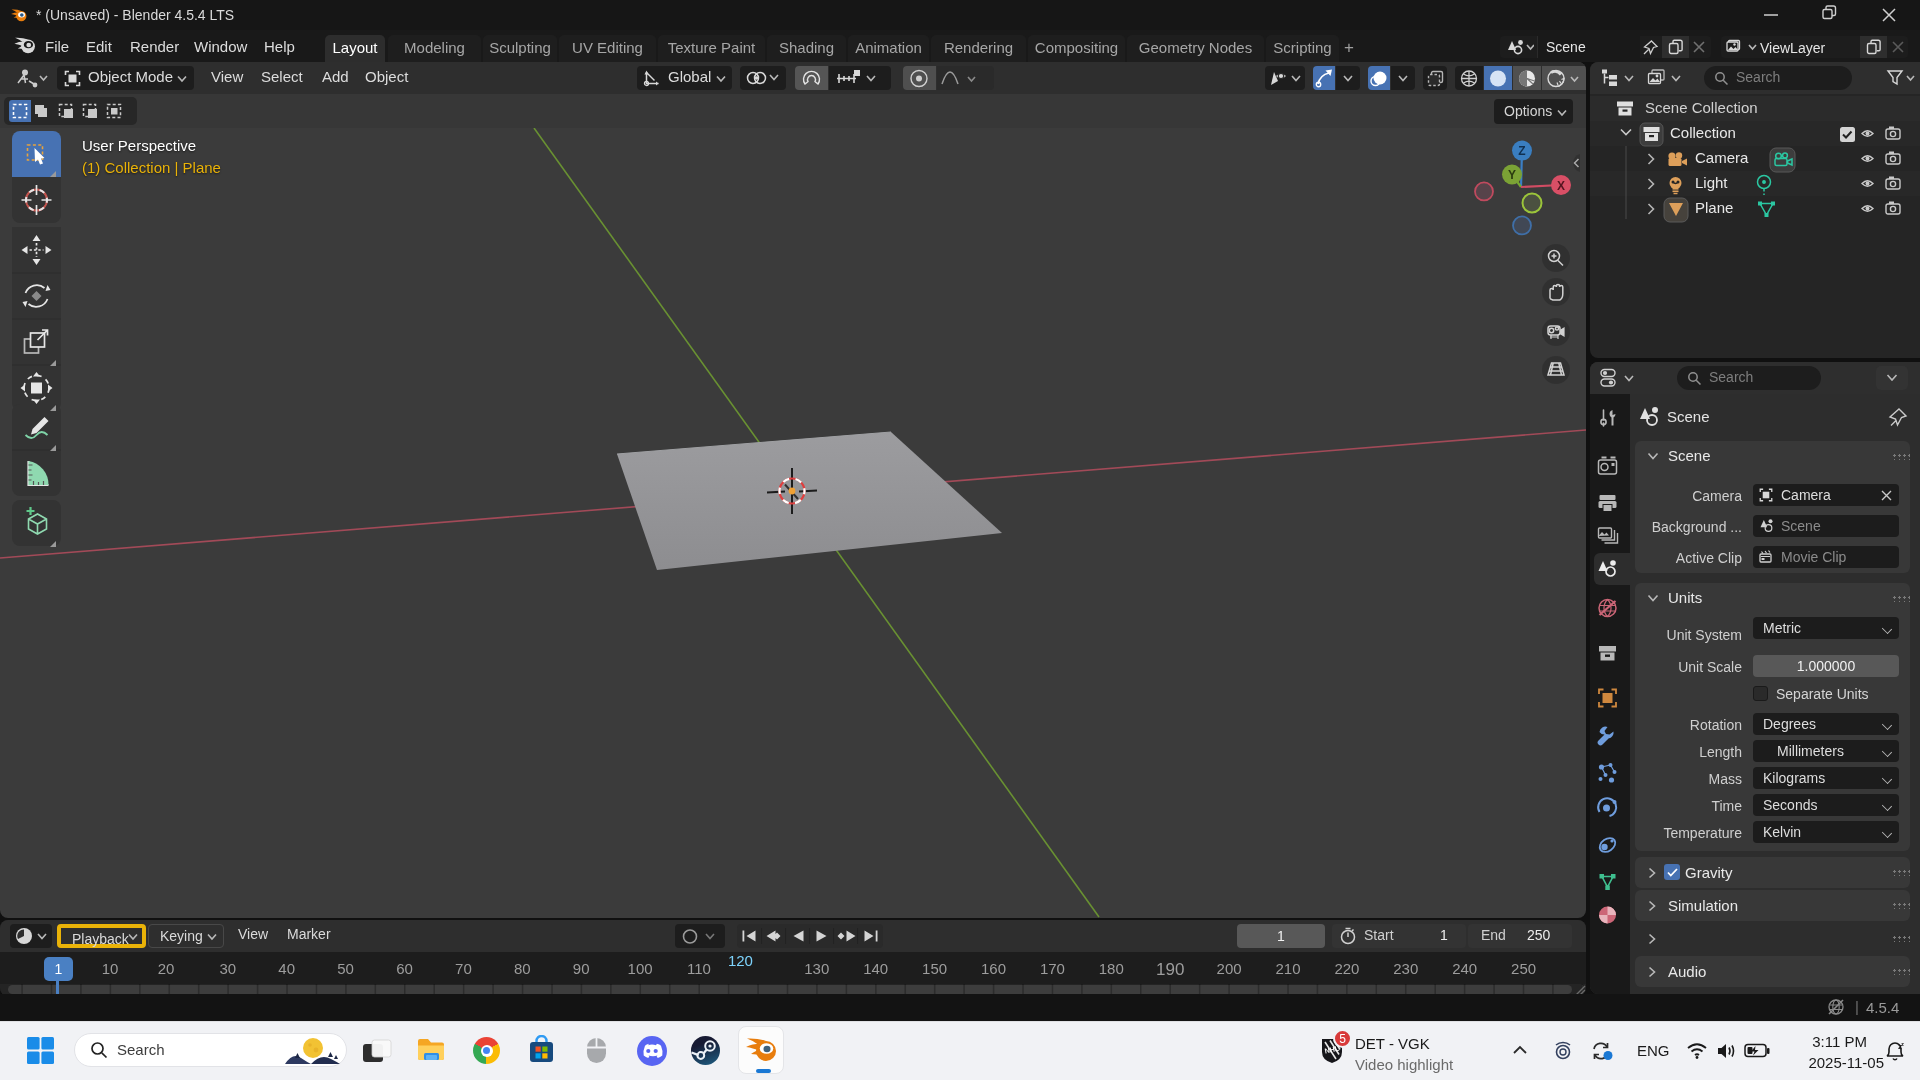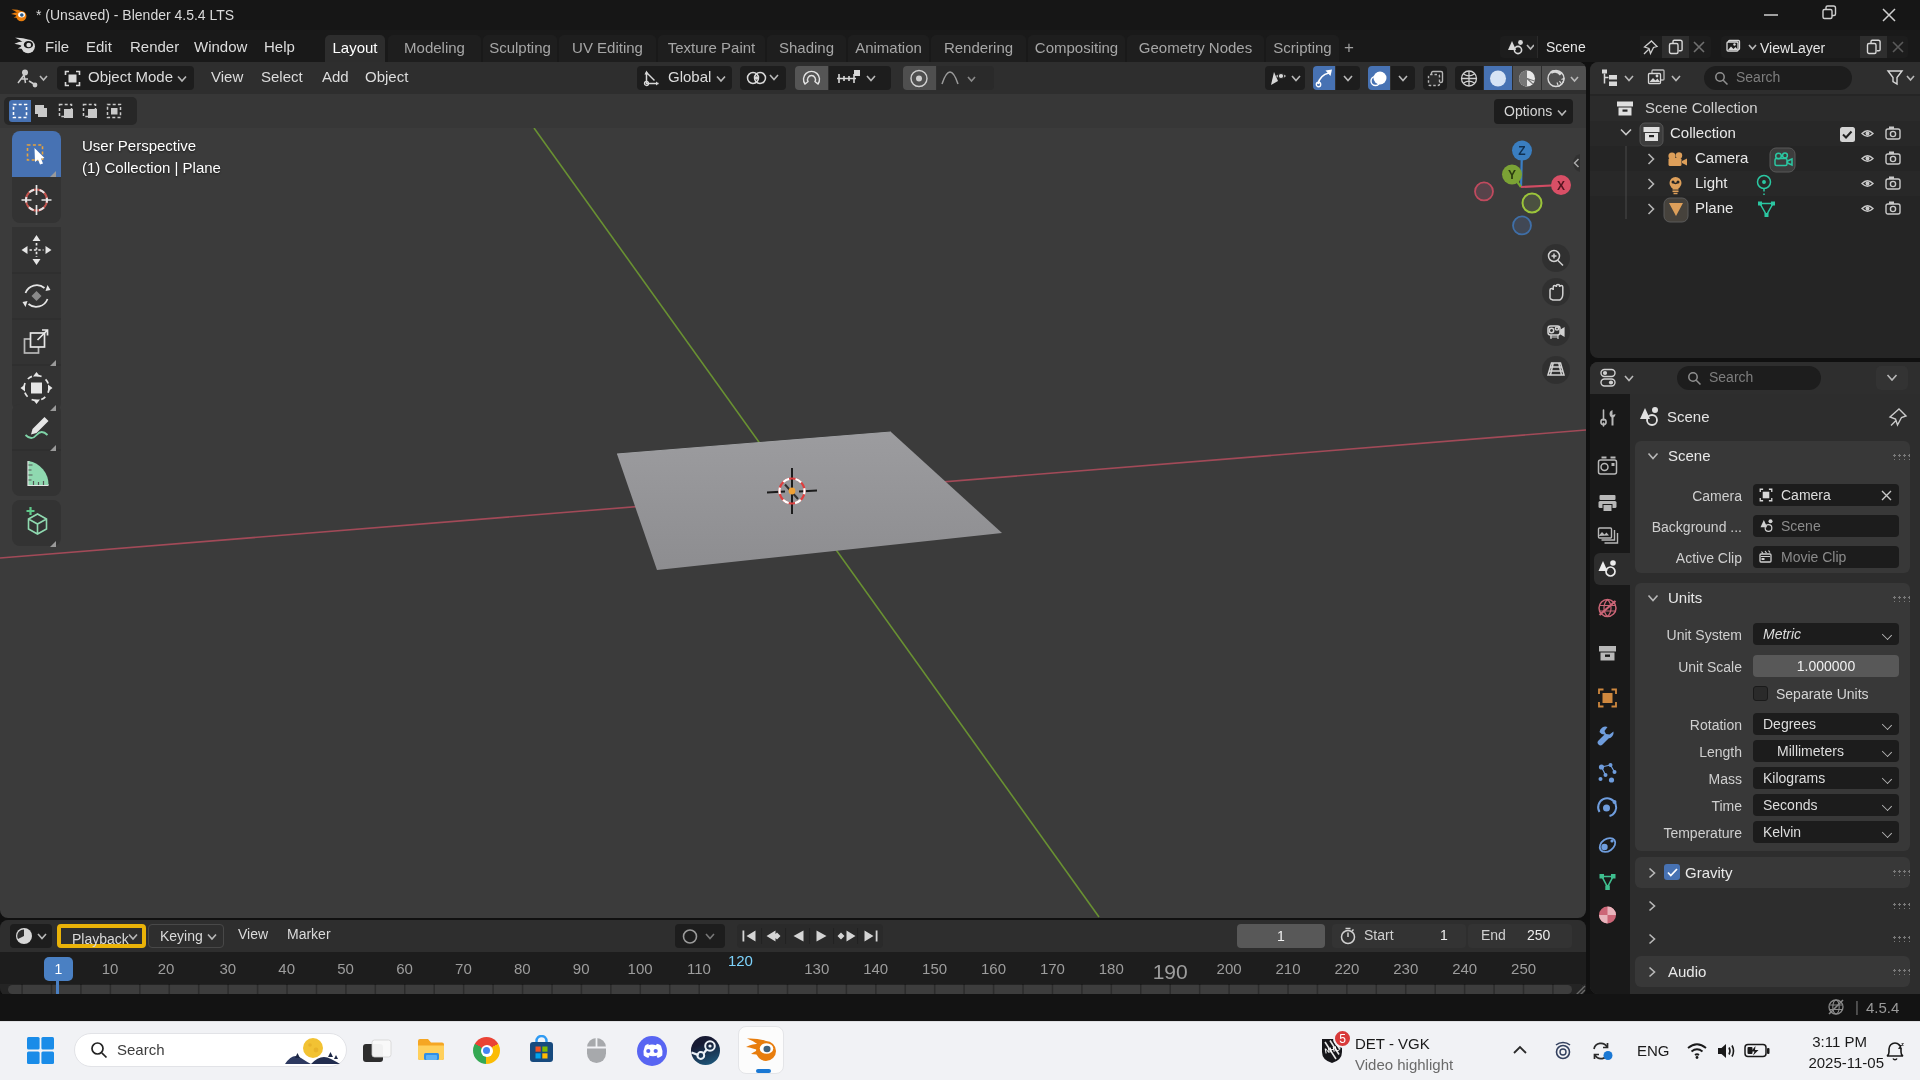--- a/index.html
+++ b/index.html
@@ -359,21 +359,21 @@
     <g fill="#9a9a9a">
       <path d="M44 40 l-6 6 h6 z"></path>
         <path d="M44 229 l-6 6 h6 z"></path>
         <path d="M44 274 l-6 6 h6 z"></path>
         <path d="M44 314 l-6 6 h6 z"></path>
         <path d="M44 410 l-6 6 h6 z"></path>
     </g>
   </svg>
 
   <div class="abs" style="left:82px;top:75px;color:#ffffff;font-size:15px;text-shadow:0 1px 2px rgba(0,0,0,.6);">User Perspective</div>
-  <div class="abs" style="left:82px;top:97px;color:#ffffff;font-size:15px;text-shadow:0 1px 2px rgba(0,0,0,.6);">(1) Collection | Plane</div>
+  <div class="abs" style="left:82px;top:97px;color:#eab308;font-size:15px;text-shadow:0 1px 2px rgba(0,0,0,.6);">(1) Collection | Plane</div>
 </div>
 
 <div class="abs" style="left:1590px;top:62px;width:330px;height:296px;background:#252525;border-radius:8px 0 0 8px;overflow:hidden;">
   <div class="abs" style="left:0;top:0;width:330px;height:32px;background:#2e2e2e;"></div>
   <svg class="abs" style="left:9px;top:5px;" width="40" height="22" viewBox="0 0 40 22">
     <rect x="3" y="2.5" width="5" height="4" fill="#d8d8d8"></rect>
     <path d="M5.5 6.5 v10 M5.5 10.5 h4" stroke="#d8d8d8" stroke-width="1.5" fill="none"></path>
     <rect x="10" y="8" width="8" height="4.5" fill="#d8d8d8"></rect>
       <rect x="10" y="14.5" width="8" height="4.5" fill="#d8d8d8"></rect>
     <path d="M26 9 l4 4.5 4 -4.5" class="chev"></path>
@@ -651,21 +651,21 @@
     </svg>
     <span style="margin-left:28px;">Movie Clip</span>
   </div>
 
   <div class="phead" style="top:221px;height:268px;line-height:29px;"><span style="margin-left:33px;">Units</span></div>
   <svg class="parrow" style="left:57px;top:231px;" width="12" height="10" viewBox="0 0 12 10">
       <path d="M1.5 2.5 l4.5 5 4.5 -5" class="chev"></path>
     </svg>
   <div class="pdots" style="top:233px;"></div>
   <div class="plabel" style="left:40px;top:265px;">Unit System</div>
-  <div class="pfield dd" style="top:261px;font-style:italic;">Metric</div>
+  <div class="pfield dd" style="top:255px;">Metric</div>
   <div class="plabel" style="left:40px;top:297px;">Unit Scale</div>
   <div class="pfield" style="top:293px;background:#585858;text-align:center;color:#f0f0f0;">1.000000</div>
   <div class="abs" style="left:163px;top:324px;width:15px;height:15px;background:#2a2a2a;border:1px solid #1a1a1a;border-radius:3px;"></div>
   <div class="abs" style="left:186px;top:324px;color:#d4d4d4;font-size:14px;">Separate Units</div>
   <div class="plabel" style="left:40px;top:355px;">Rotation</div>
   <div class="pfield dd" style="top:351px;">Degrees</div>
   <div class="plabel" style="left:40px;top:382px;">Length</div>
   <div class="pfield dd" style="top:378px;padding-left:24px;">Millimeters</div>
   <div class="plabel" style="left:40px;top:409px;">Mass</div>
   <div class="pfield dd" style="top:405px;">Kilograms</div>
@@ -676,20 +676,21 @@
 
   <div class="phead" style="top:495px;"><span style="margin-left:50px;">Gravity</span></div>
   <svg class="parrow" style="top:505px;" width="10" height="12" viewBox="0 0 10 12">
       <path d="M2.5 1.5 l5 4.5 -5 4.5" class="chev"></path>
     </svg>
   <div class="abs" style="left:74px;top:502px;width:16px;height:16px;background:#4772b3;border-radius:3px;"></div>
   <svg class="abs" style="left:77px;top:506px;" width="11" height="9" viewBox="0 0 11 9">
       <path d="M1 4.5 l2.8 3 L10 1" fill="none" stroke="#fff" stroke-width="1.8"></path>
     </svg>
   <div class="pdots" style="top:507px;"></div>
+  <div class="phead" style="top:528px;"><span style="margin-left:33px;">Simulation</span></div>
   <svg class="parrow" style="top:538px;" width="10" height="12" viewBox="0 0 10 12">
       <path d="M2.5 1.5 l5 4.5 -5 4.5" class="chev"></path>
     </svg>
   <div class="pdots" style="top:540px;"></div>
   <svg class="parrow" style="top:571px;" width="10" height="12" viewBox="0 0 10 12">
       <path d="M2.5 1.5 l5 4.5 -5 4.5" class="chev"></path>
     </svg>
   <div class="pdots" style="top:573px;"></div>
   <div class="phead" style="top:594px;"><span style="margin-left:33px;">Audio</span></div>
   <svg class="parrow" style="top:604px;" width="10" height="12" viewBox="0 0 10 12">
@@ -761,21 +762,21 @@
       <div style="position: absolute; top: 8px; width: 60px; text-align: center; color: rgb(157, 157, 157); font-size: 15px; left: 551.2px;">90</div>
       <div style="position: absolute; top: 8px; width: 60px; text-align: center; color: rgb(157, 157, 157); font-size: 15px; left: 610.1px;">100</div>
       <div style="position: absolute; top: 8px; width: 60px; text-align: center; color: rgb(157, 157, 157); font-size: 15px; left: 669px;">110</div>
       <div style="position: absolute; top: 0; width: 60px; text-align: left; color: #7dd3fc; font-size: 15px; left: 727.9px;">120</div>
       <div style="position: absolute; top: 8px; width: 60px; text-align: center; color: rgb(157, 157, 157); font-size: 15px; left: 786.8px;">130</div>
       <div style="position: absolute; top: 8px; width: 60px; text-align: center; color: rgb(157, 157, 157); font-size: 15px; left: 845.7px;">140</div>
       <div style="position: absolute; top: 8px; width: 60px; text-align: center; color: rgb(157, 157, 157); font-size: 15px; left: 904.6px;">150</div>
       <div style="position: absolute; top: 8px; width: 60px; text-align: center; color: rgb(157, 157, 157); font-size: 15px; left: 963.5px;">160</div>
       <div style="position: absolute; top: 8px; width: 60px; text-align: center; color: rgb(157, 157, 157); font-size: 15px; left: 1022.4px;">170</div>
       <div style="position: absolute; top: 8px; width: 60px; text-align: center; color: rgb(157, 157, 157); font-size: 15px; left: 1081.3px;">180</div>
-      <div style="position: absolute; top: 8px; width: 60px; text-align: center; color: rgb(157, 157, 157); font-size: 21px; left: 1140.2px;">190</div>
+      <div style="position: absolute; top: 8px; width: 60px; text-align: center; color: rgb(157, 157, 157); font-size: 17px; left: 1140.2px;">190</div>
       <div style="position: absolute; top: 8px; width: 60px; text-align: center; color: rgb(157, 157, 157); font-size: 15px; left: 1199.1px;">200</div>
       <div style="position: absolute; top: 8px; width: 60px; text-align: center; color: rgb(157, 157, 157); font-size: 15px; left: 1258px;">210</div>
       <div style="position: absolute; top: 8px; width: 60px; text-align: center; color: rgb(157, 157, 157); font-size: 15px; left: 1316.9px;">220</div>
       <div style="position: absolute; top: 8px; width: 60px; text-align: center; color: rgb(157, 157, 157); font-size: 15px; left: 1375.8px;">230</div>
       <div style="position: absolute; top: 8px; width: 60px; text-align: center; color: rgb(157, 157, 157); font-size: 15px; left: 1434.7px;">240</div>
       <div style="position: absolute; top: 8px; width: 60px; text-align: center; color: rgb(157, 157, 157); font-size: 15px; left: 1493.6px;">250</div>
     </div>
 
   <div class="abs" style="left:0;top:64px;width:1586px;height:12px;background:#242424;"></div>
   <svg class="abs" style="left:0;top:64px;" width="1586" height="12" id="ticks">

